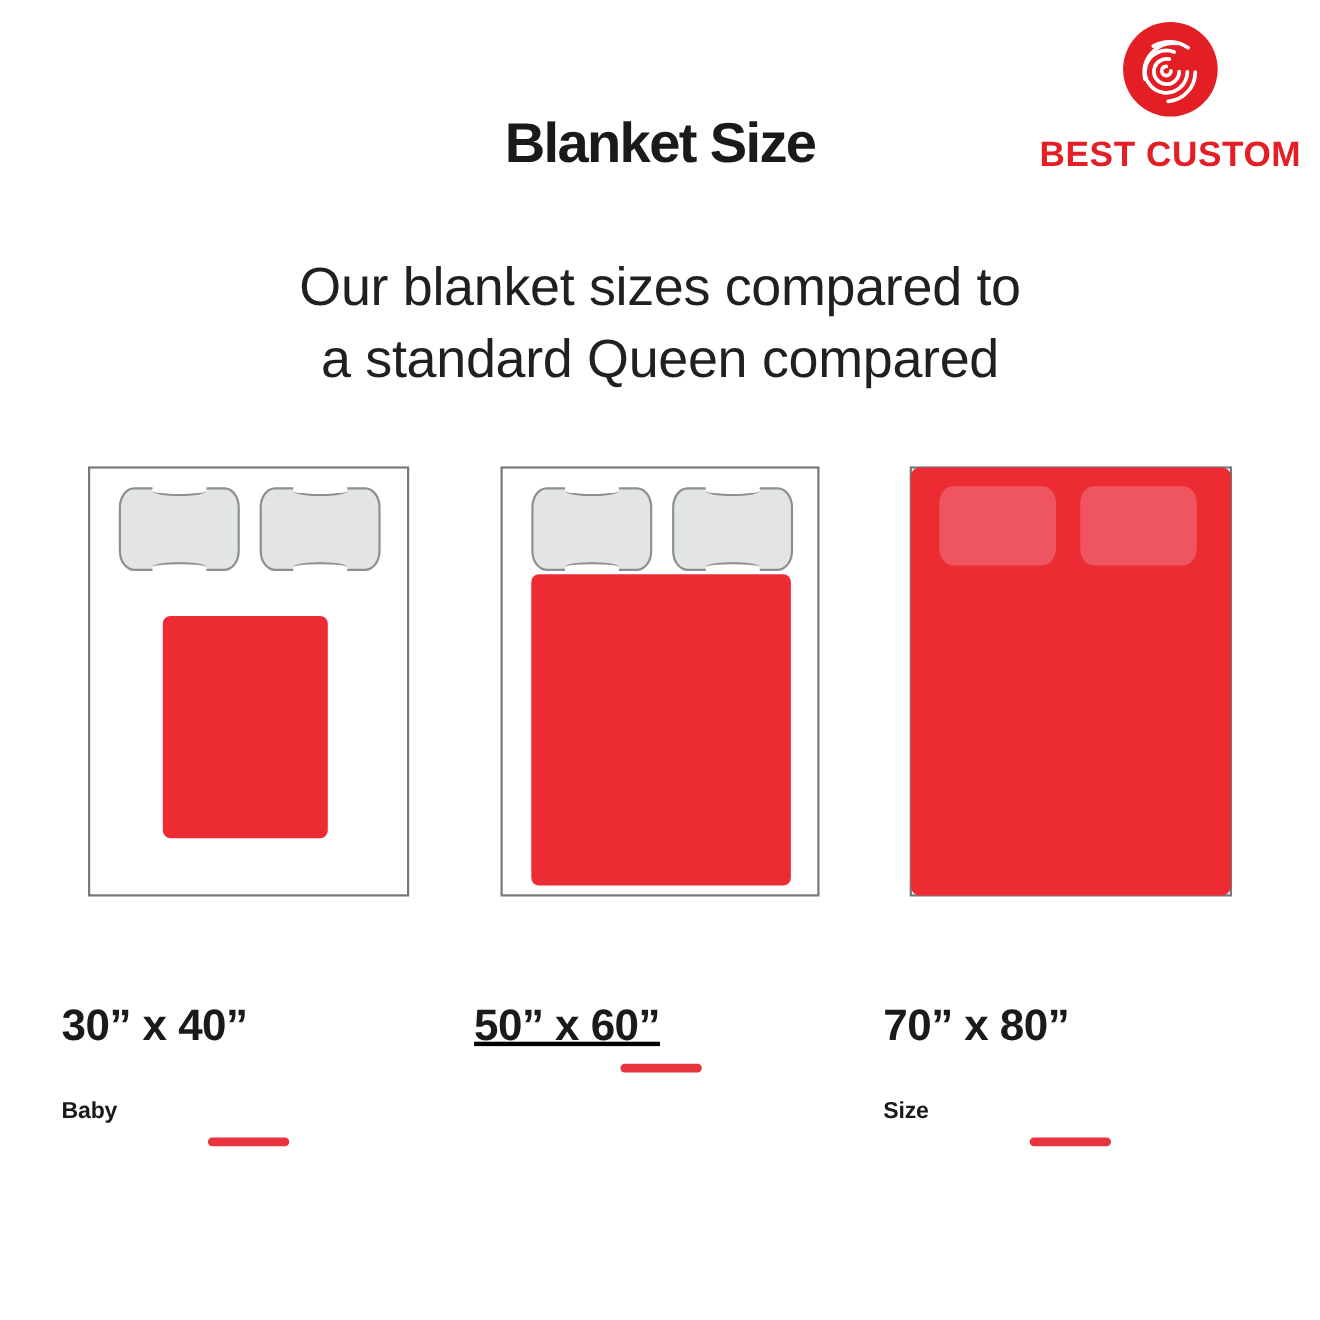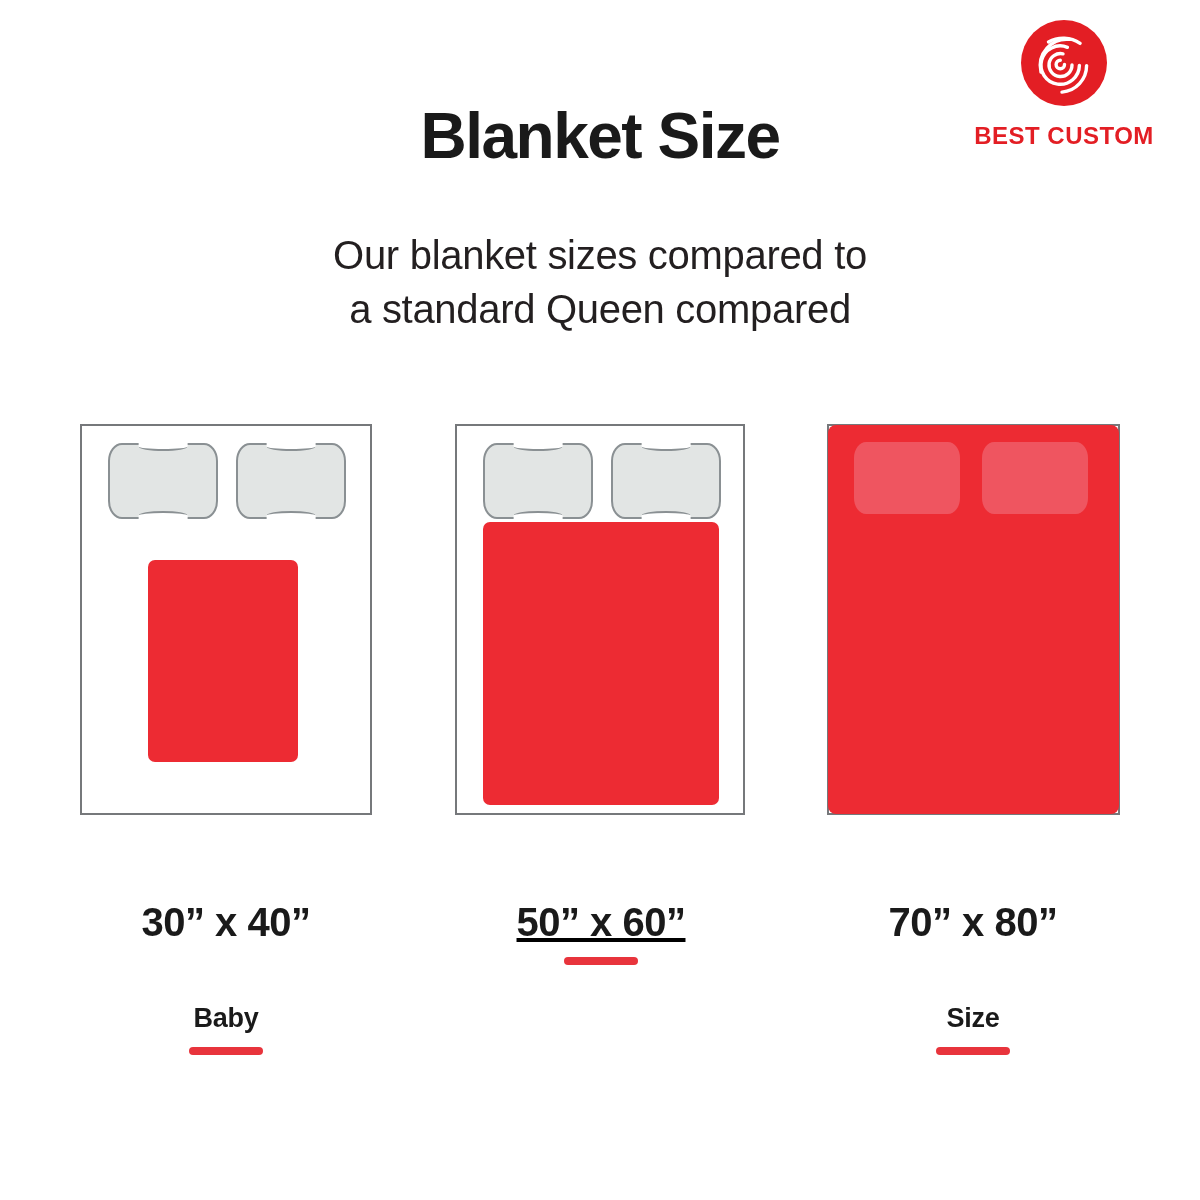--- a/index.html
+++ b/index.html
@@ -22,44 +22,44 @@
   }
   .logo-mark{
     width:86px;height:86px;border-radius:50%;
     background:#E31E24;
     display:block;
     position:relative;
   }
   .logo-mark svg{position:absolute;left:0;top:0;}
   .logo-word{
     margin-top:16px;
-    font-size:24px;
+    font-size:32px;
     font-weight:bold;
     letter-spacing:0.5px;
     color:#E31E24;
     font-family:"Liberation Sans", sans-serif;
     white-space:nowrap;
   }
 
   
   .title{
     position:absolute;
     left:0; top:104px; width:1200px;
     text-align:center;
-    font-size:64px;
+    font-size:51px;
     line-height:1.0;
     font-weight:bold;
     letter-spacing:-1.5px;
     color:#1A1A1A;
   }
   .subtitle{
     position:absolute;
     left:0; top:228px; width:1200px;
     text-align:center;
-    font-size:40px;
+    font-size:49px;
     line-height:1.35;
     font-weight:300;
     letter-spacing:-0.3px;
     color:#231F20;
   }
   .subtitle span{display:block;}
 
   
   .beds{
     position:absolute;
@@ -132,37 +132,36 @@
   .b3 .pillow-ghost.g-left {left:26px;  top:17px; width:106px; height:72px;}
   .b3 .pillow-ghost.g-right{left:154px; top:17px; width:106px; height:72px;}
 
   
   .captions{
     position:absolute;
     left:0; top:900px; width:1200px; height:150px;
   }
   .caption{
     position:absolute;
-    top:0; width:340px;
-    text-align:center;
+    top:10px; width:340px;
   }
   .caption.c1{left:56px;}
   .caption.c2{left:431px;text-decoration:underline;}
   .caption.c3{left:803px;}
 
   .cap-dim{
     font-size:40px;
     font-weight:bold;
     letter-spacing:-0.5px;
     color:#1A1A1A;
     line-height:1.1;
   }
   .cap-name{
-    margin-top:60px;
-    font-size:27px;
+    margin-top:44px;
+    font-size:21px;
     font-weight:bold;
     letter-spacing:-0.2px;
     color:#1A1A1A;
     line-height:1.1;
   }
   .cap-rule{
     margin:13px auto 0 auto;
     width:74px;height:8px;
     border-radius:4px;
     background:#E8343C;

